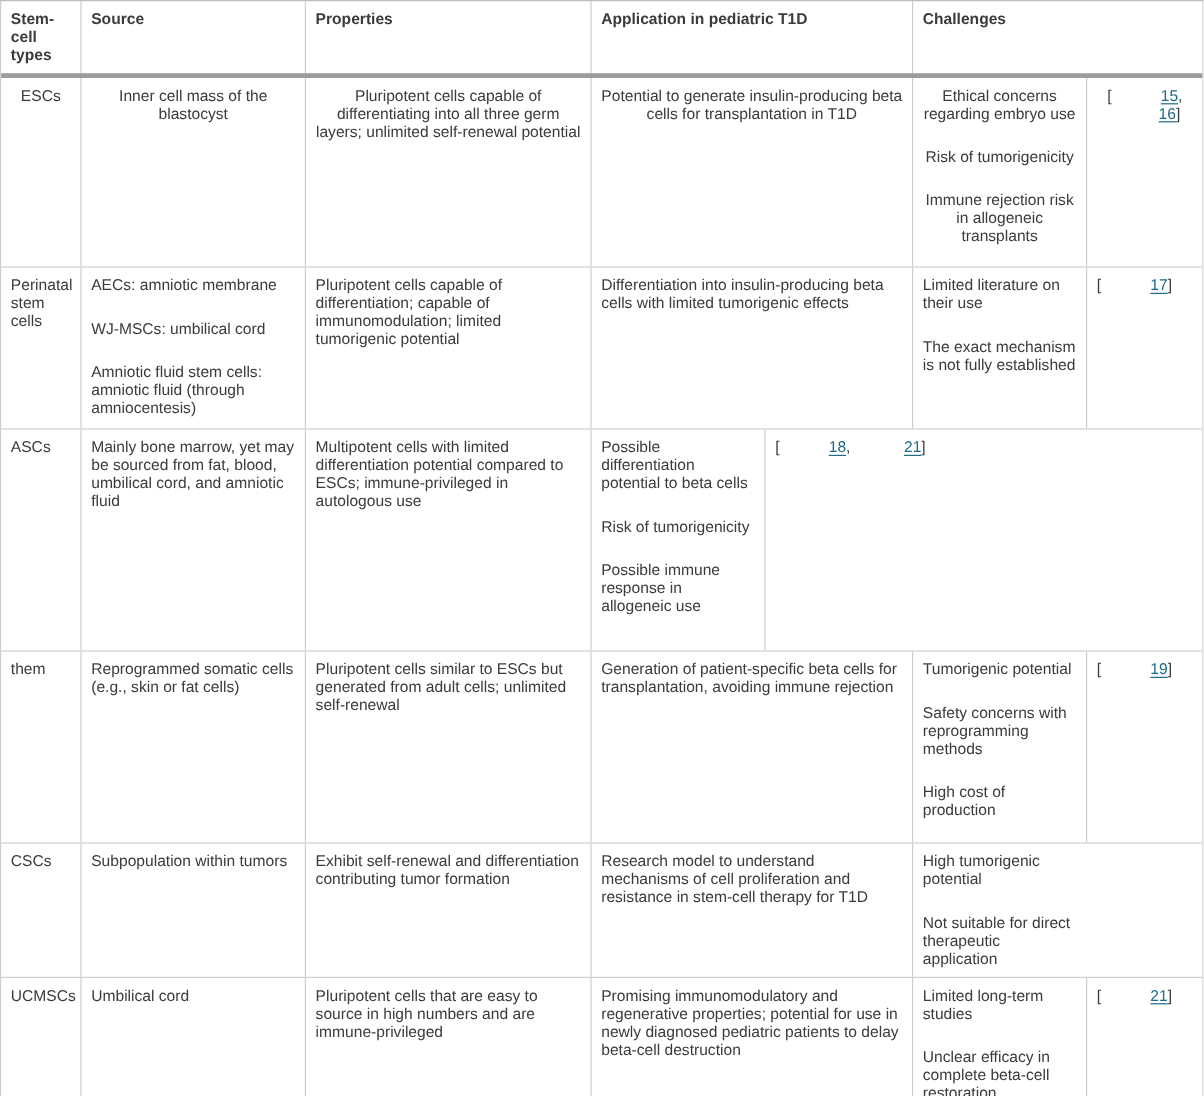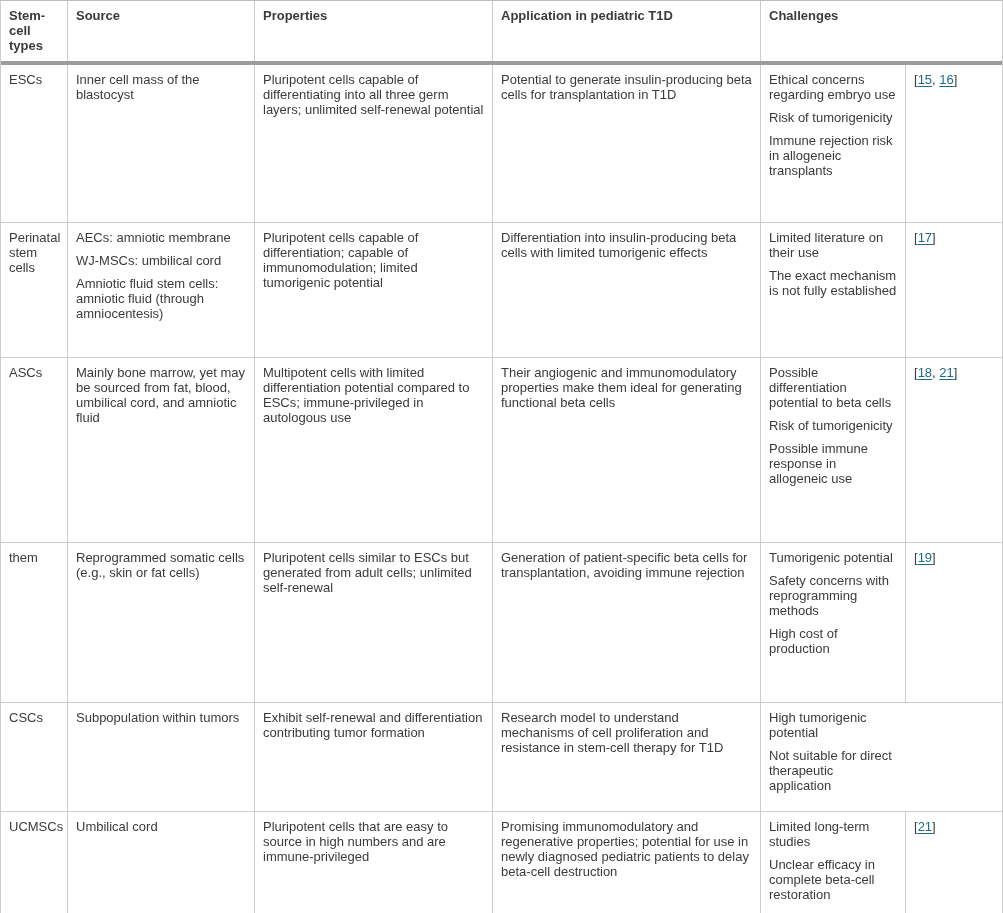--- a/index.html
+++ b/index.html
@@ -52,37 +52,38 @@
     min-height: 42px;
   }
   .header-rule {
     height: 4px;
     background: #9c9c9c;
   }
   .bottom-rule {
     height: 5px;
     background: #d8d8d8;
   }
-  .row-0 .cell { min-height: 157px; }
+  .row-0 .cell { min-height: 157px; text-align: center; }
   .row-1 .cell { min-height: 134px; }
   .row-2 .cell { min-height: 184px; }
   .row-3 .cell { min-height: 159px; }
   .row-4 .cell { min-height: 108px; }
   .row-5 .cell { min-height: 109px; }
   .para {
     margin: 0;
   }
   .para + .para {
-    margin-top: 8px;
+    margin-top: 21px;
   }
   a.ref-link {
     color: #1c6b87;
     text-decoration: underline;
     text-underline-offset: 2px;
     cursor: pointer;
+    margin-left: 41px;
   }
 </style>
 </head>
 <body>
 
 <div class="table-wrap">
   <div class="row header-row">
     <div class="cell col-0">Stem-cell types</div>
     <div class="cell col-1">Source</div>
     <div class="cell col-2">Properties</div>
@@ -129,23 +130,20 @@
         <div class="cell col-5"><span>[</span><a class="ref-link">17</a><span>]</span></div>
       </div>
       <div class="row body-row row-2">
         <div class="cell col-0">ASCs</div>
         <div class="cell col-1">
           <p class="para">Mainly bone marrow, yet may be sourced from fat, blood, umbilical cord, and amniotic fluid</p>
         </div>
         <div class="cell col-2">
           <p class="para">Multipotent cells with limited differentiation potential compared to ESCs; immune-privileged in autologous use</p>
         </div>
-        <div class="cell col-3">
-          <p class="para">Their angiogenic and immunomodulatory properties make them ideal for generating functional beta cells</p>
-        </div>
         <div class="cell col-4">
           <p class="para">Possible differentiation potential to beta cells</p>
           <p class="para">Risk of tumorigenicity</p>
           <p class="para">Possible immune response in allogeneic use</p>
         </div>
         <div class="cell col-5"><span>[</span><a class="ref-link">18</a><span>, </span><a class="ref-link">21</a><span>]</span></div>
       </div>
       <div class="row body-row row-3">
         <div class="cell col-0">them</div>
         <div class="cell col-1">

